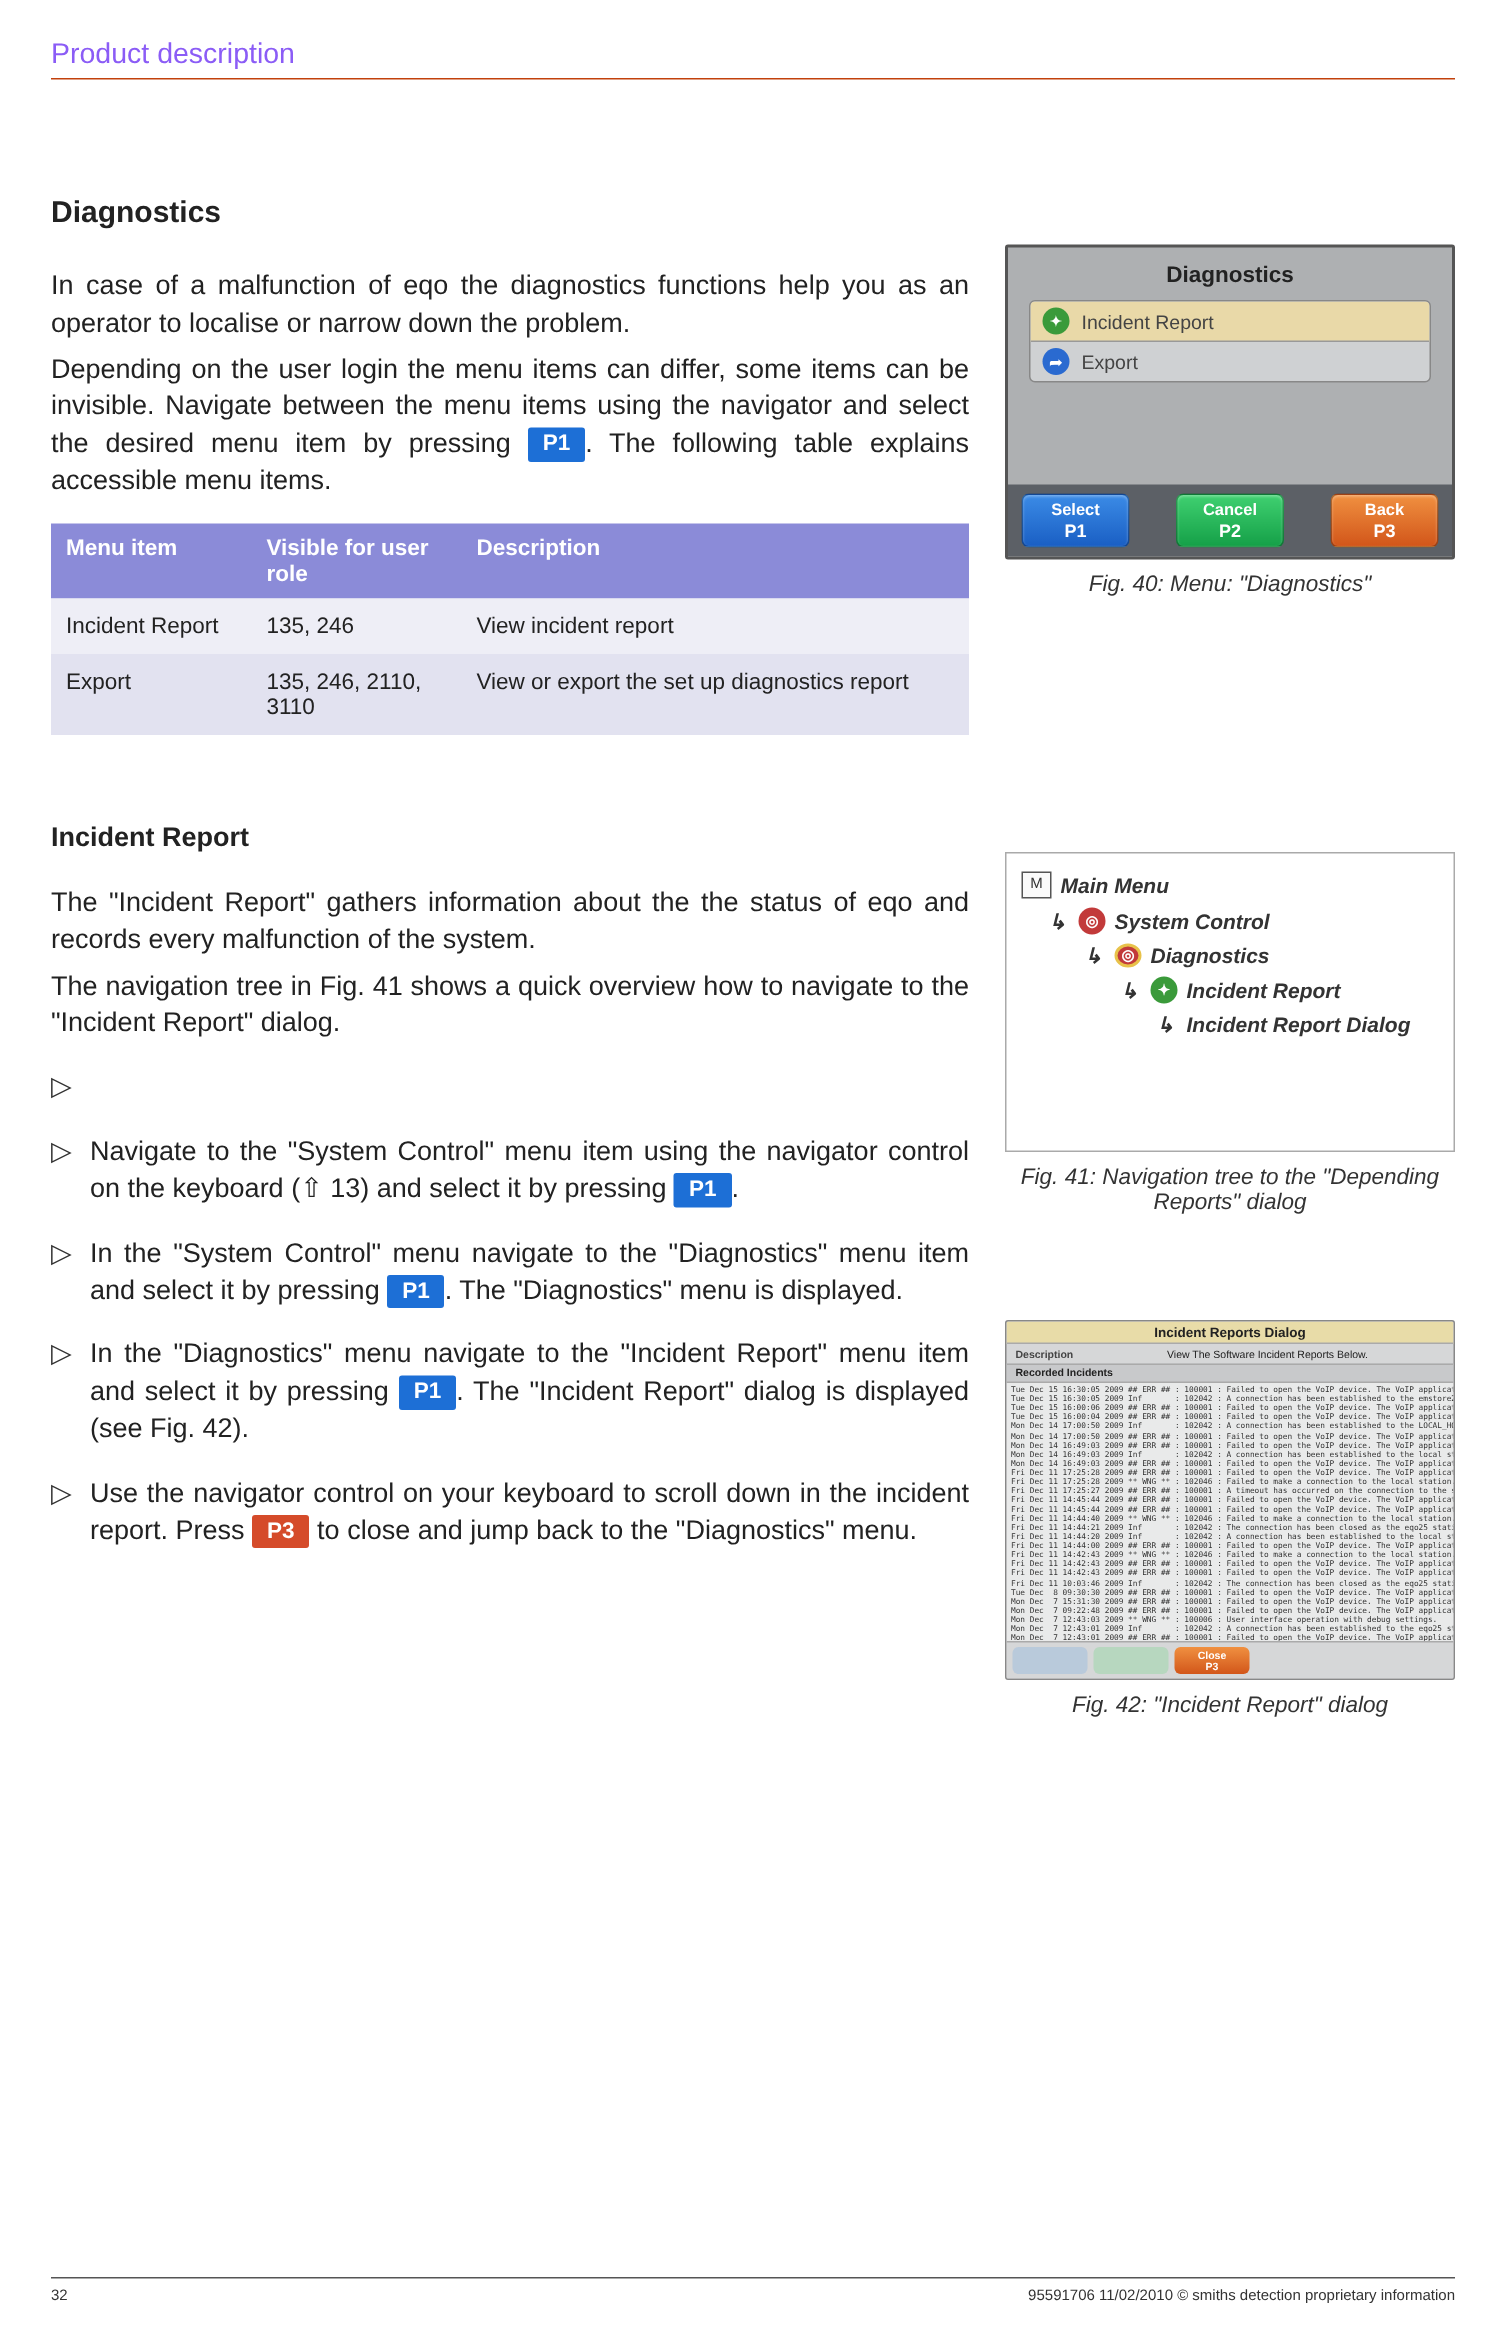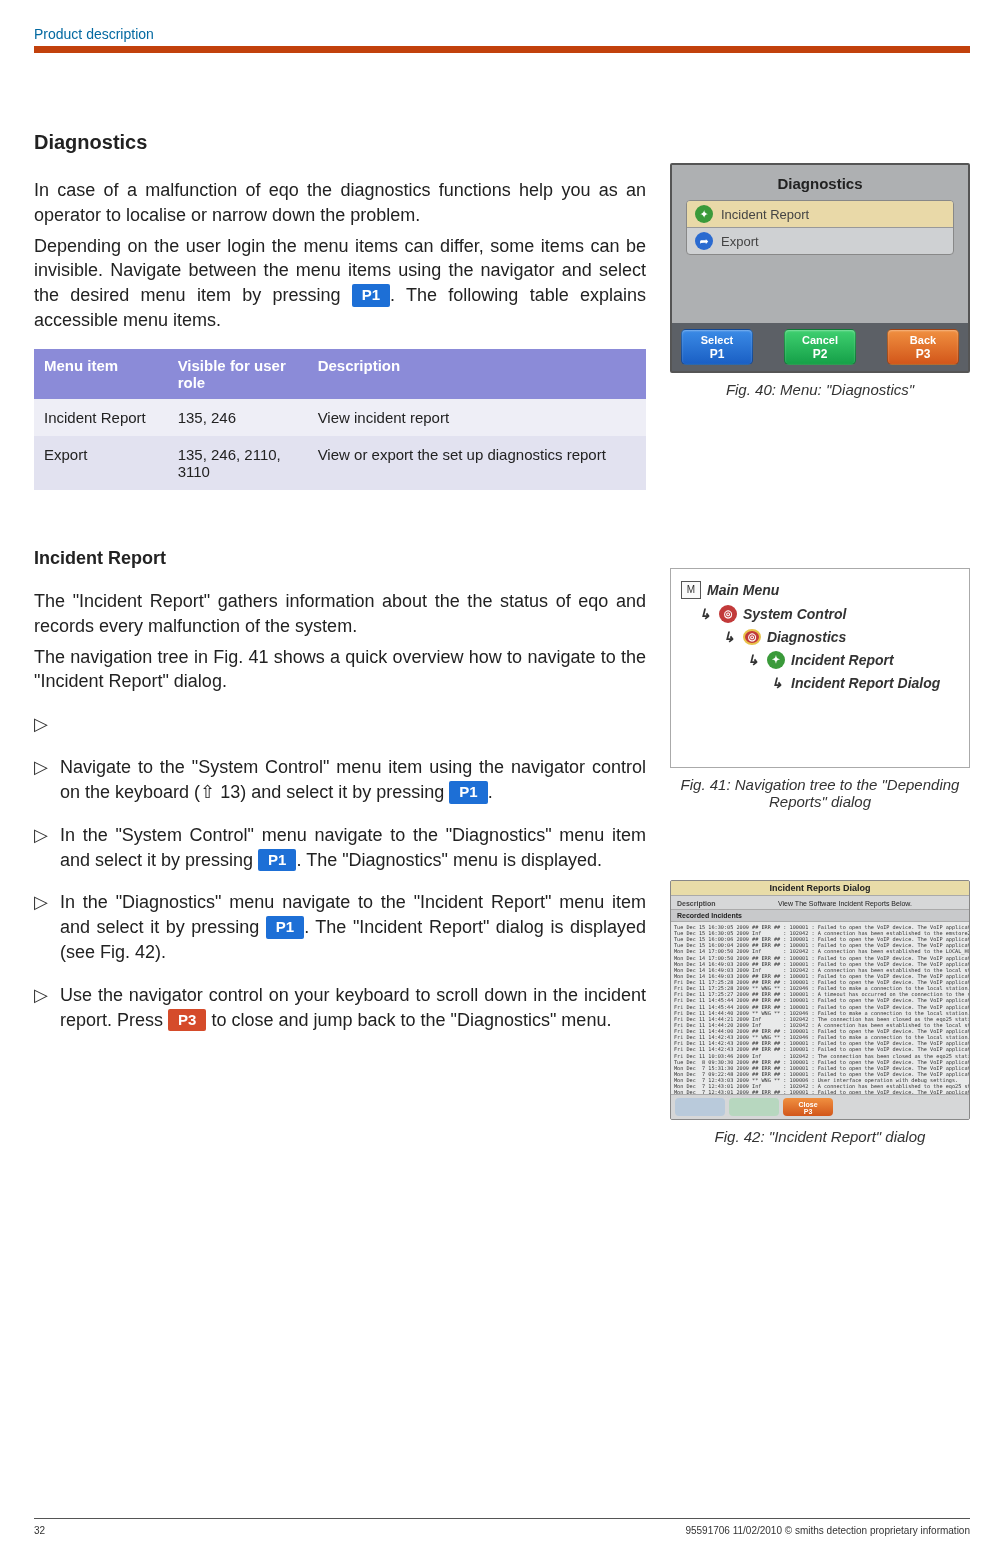--- a/index.html
+++ b/index.html
@@ -12,24 +12,24 @@
     font-size: 18px;
     color: #222;
     position: relative;
     background: #fff;
   }
   .page {
     padding: 26px 34px 0 34px;
     height: 1500px;
   }
   .header-bar {
-    font-size: 14px;
-    color: #0369a1;
+    font-size: 19px;
+    color: #8b5cf6;
     padding-bottom: 4px;
-    border-bottom: 7px solid #c2410c;
+    border-bottom: 1px solid #c2410c;
     margin-bottom: 78px;
   }
   .two-col {
     display: flex;
     gap: 24px;
   }
   .left-col { flex: 1 1 630px; }
   .right-col { flex: 0 0 300px; }
 
   h2.section {

